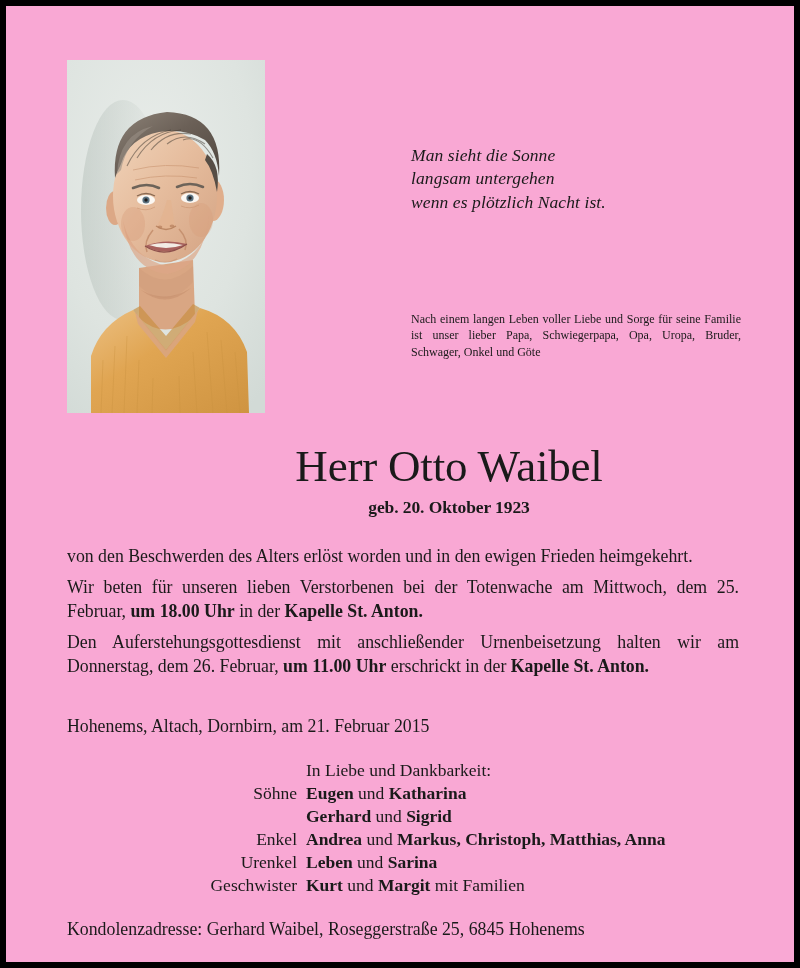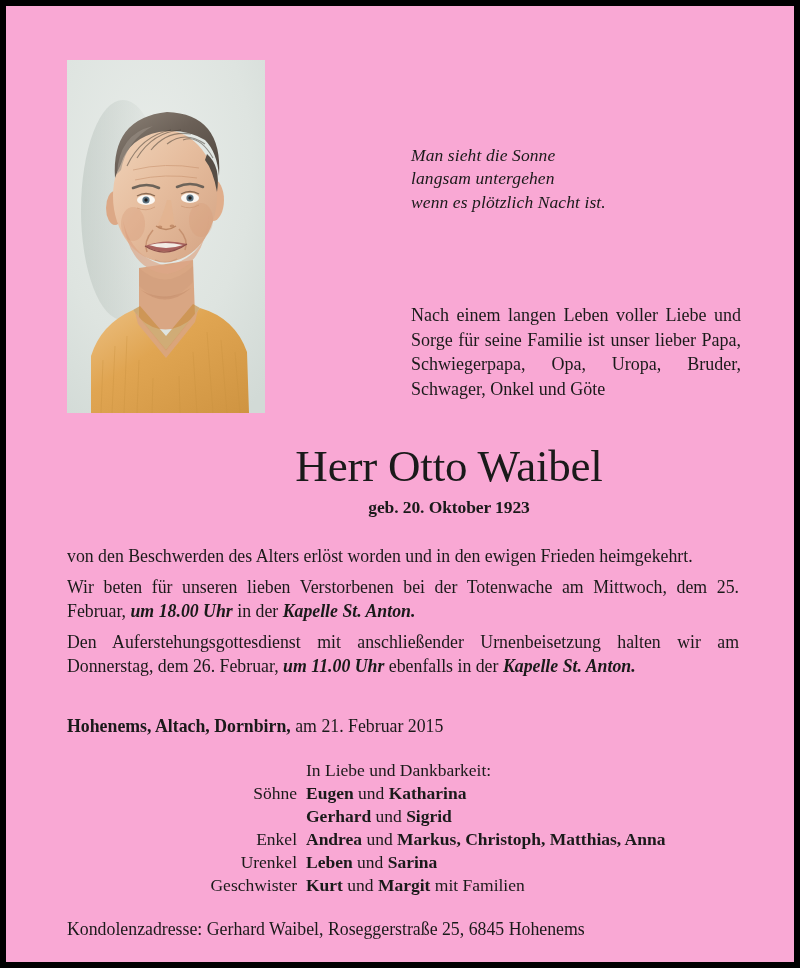--- a/index.html
+++ b/index.html
@@ -58,23 +58,23 @@
     font-style: italic;
     font-size: 17.5px;
     line-height: 1.33;
     letter-spacing: 0.1px;
   }
   .verse div { white-space: pre; }
 
   .intro {
     position: absolute;
     left: 405px;
-    top: 297px;
+    top: 305px;
     width: 330px;
-    font-size: 18px;
+    font-size: 12px;
     line-height: 1.37;
     text-align: justify;
     text-align-last: left;
     hyphens: none;
   }
 
   
   .name-block {
     position: absolute;
     left: 9px;
@@ -104,30 +104,30 @@
     width: 672px;
     font-size: 17.8px;
     line-height: 1.38;
   }
   .body-block p {
     margin: 0 0 6px 0;
     text-align: justify;
     text-align-last: left;
   }
   .body-block p.last { margin-bottom: 0; }
-  .body-block b { font-weight: 700; font-style: italic; }
+  .body-block b { font-weight: 700; }
 
   .place-date {
     position: absolute;
     left: 61px;
     top: 709px;
     font-size: 17.8px;
     line-height: 1.3;
   }
-  .place-date b { font-weight: 700; }
+  .place-date b { font-weight: 400; }
 
   
   .family {
     position: absolute;
     left: 0;
     top: 753px;
     width: 100%;
     font-size: 17.5px;
     line-height: 1.32;
   }
@@ -298,21 +298,21 @@
     </div>
 
     <div class="name-block">
       <div class="name-main">Herr Otto Waibel</div>
       <div class="name-born">geb. 20. Oktober 1923</div>
     </div>
 
     <div class="body-block">
       <p><span>von den Beschwerden des Alters erlöst worden und in den ewigen Frieden heimgekehrt.</span></p>
       <p><span>Wir beten für unseren lieben Verstorbenen bei der Totenwache am Mittwoch, dem 25. Februar, </span><b>um 18.00 Uhr</b><span> in der </span><b>Kapelle St. Anton.</b></p>
-      <p class="last"><span>Den Auferstehungsgottesdienst mit anschließender Urnenbeisetzung halten wir am Donnerstag, dem 26. Februar, </span><b>um 11.00 Uhr</b><span> ebenfalls in der </span><b>Kapelle St. Anton.</b></p>
+      <p class="last"><span>Den Auferstehungsgottesdienst mit anschließender Urnenbeisetzung halten wir am Donnerstag, dem 26. Februar, </span><b>um 11.00 Uhr</b><span> erschrickt in der </span><b>Kapelle St. Anton.</b></p>
     </div>
 
     <div class="place-date"><b>Hohenems, Altach, Dornbirn,</b><span> am 21. Februar 2015</span></div>
 
     <div class="family">
       <div class="fam-wrap">
         <table>
           <tbody>
             <tr>
               <td class="lbl"></td>

